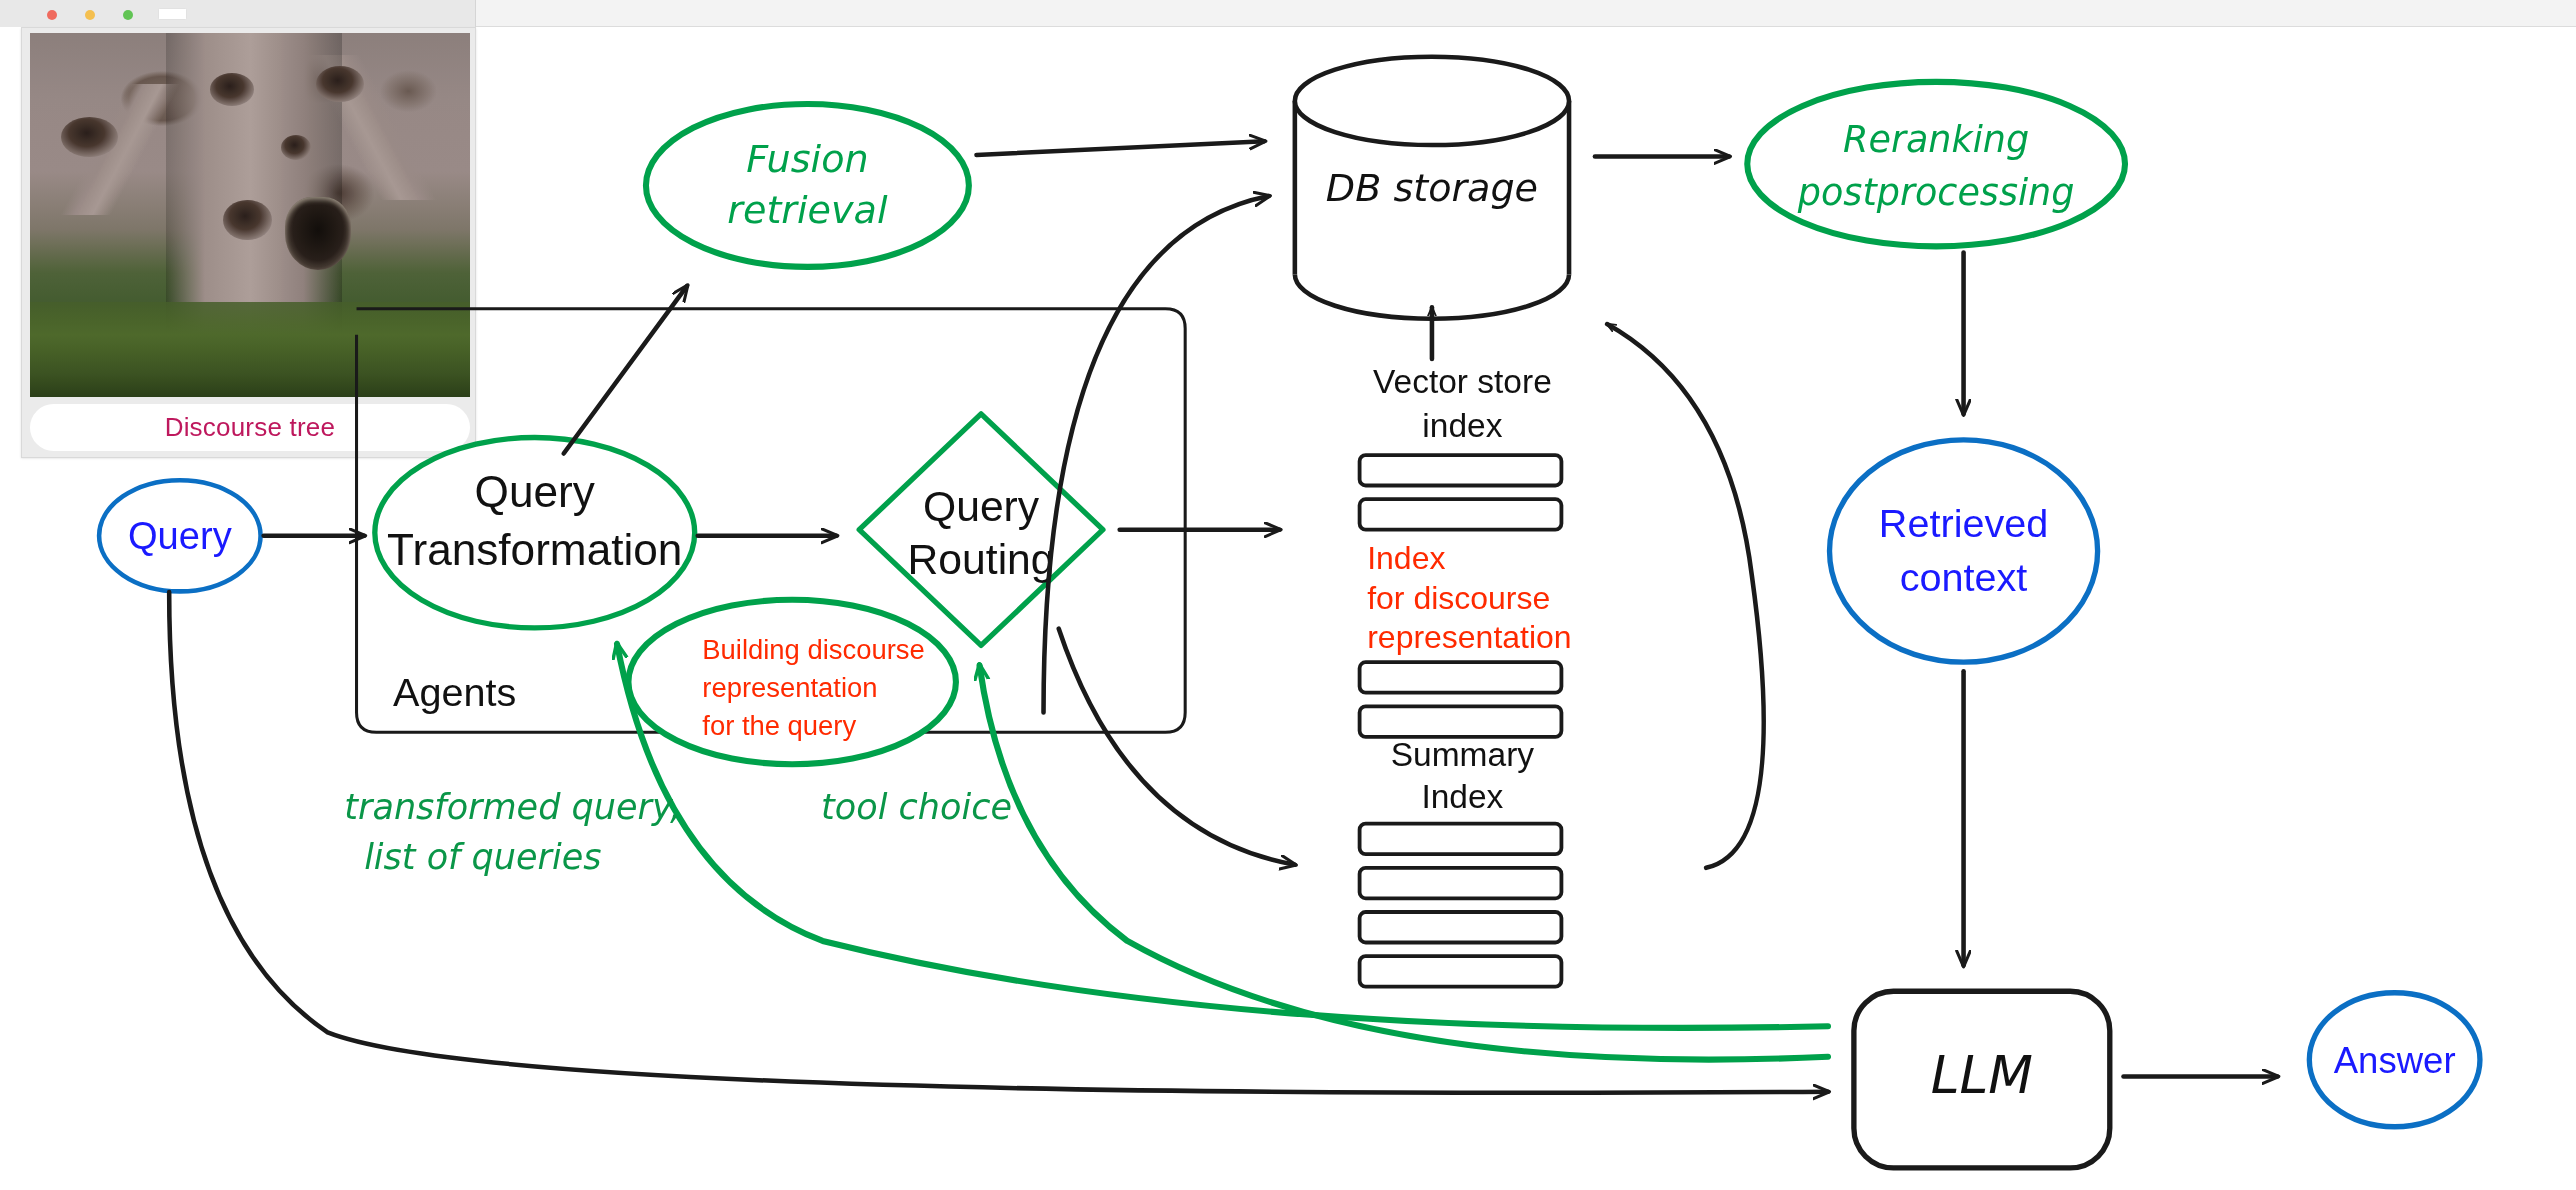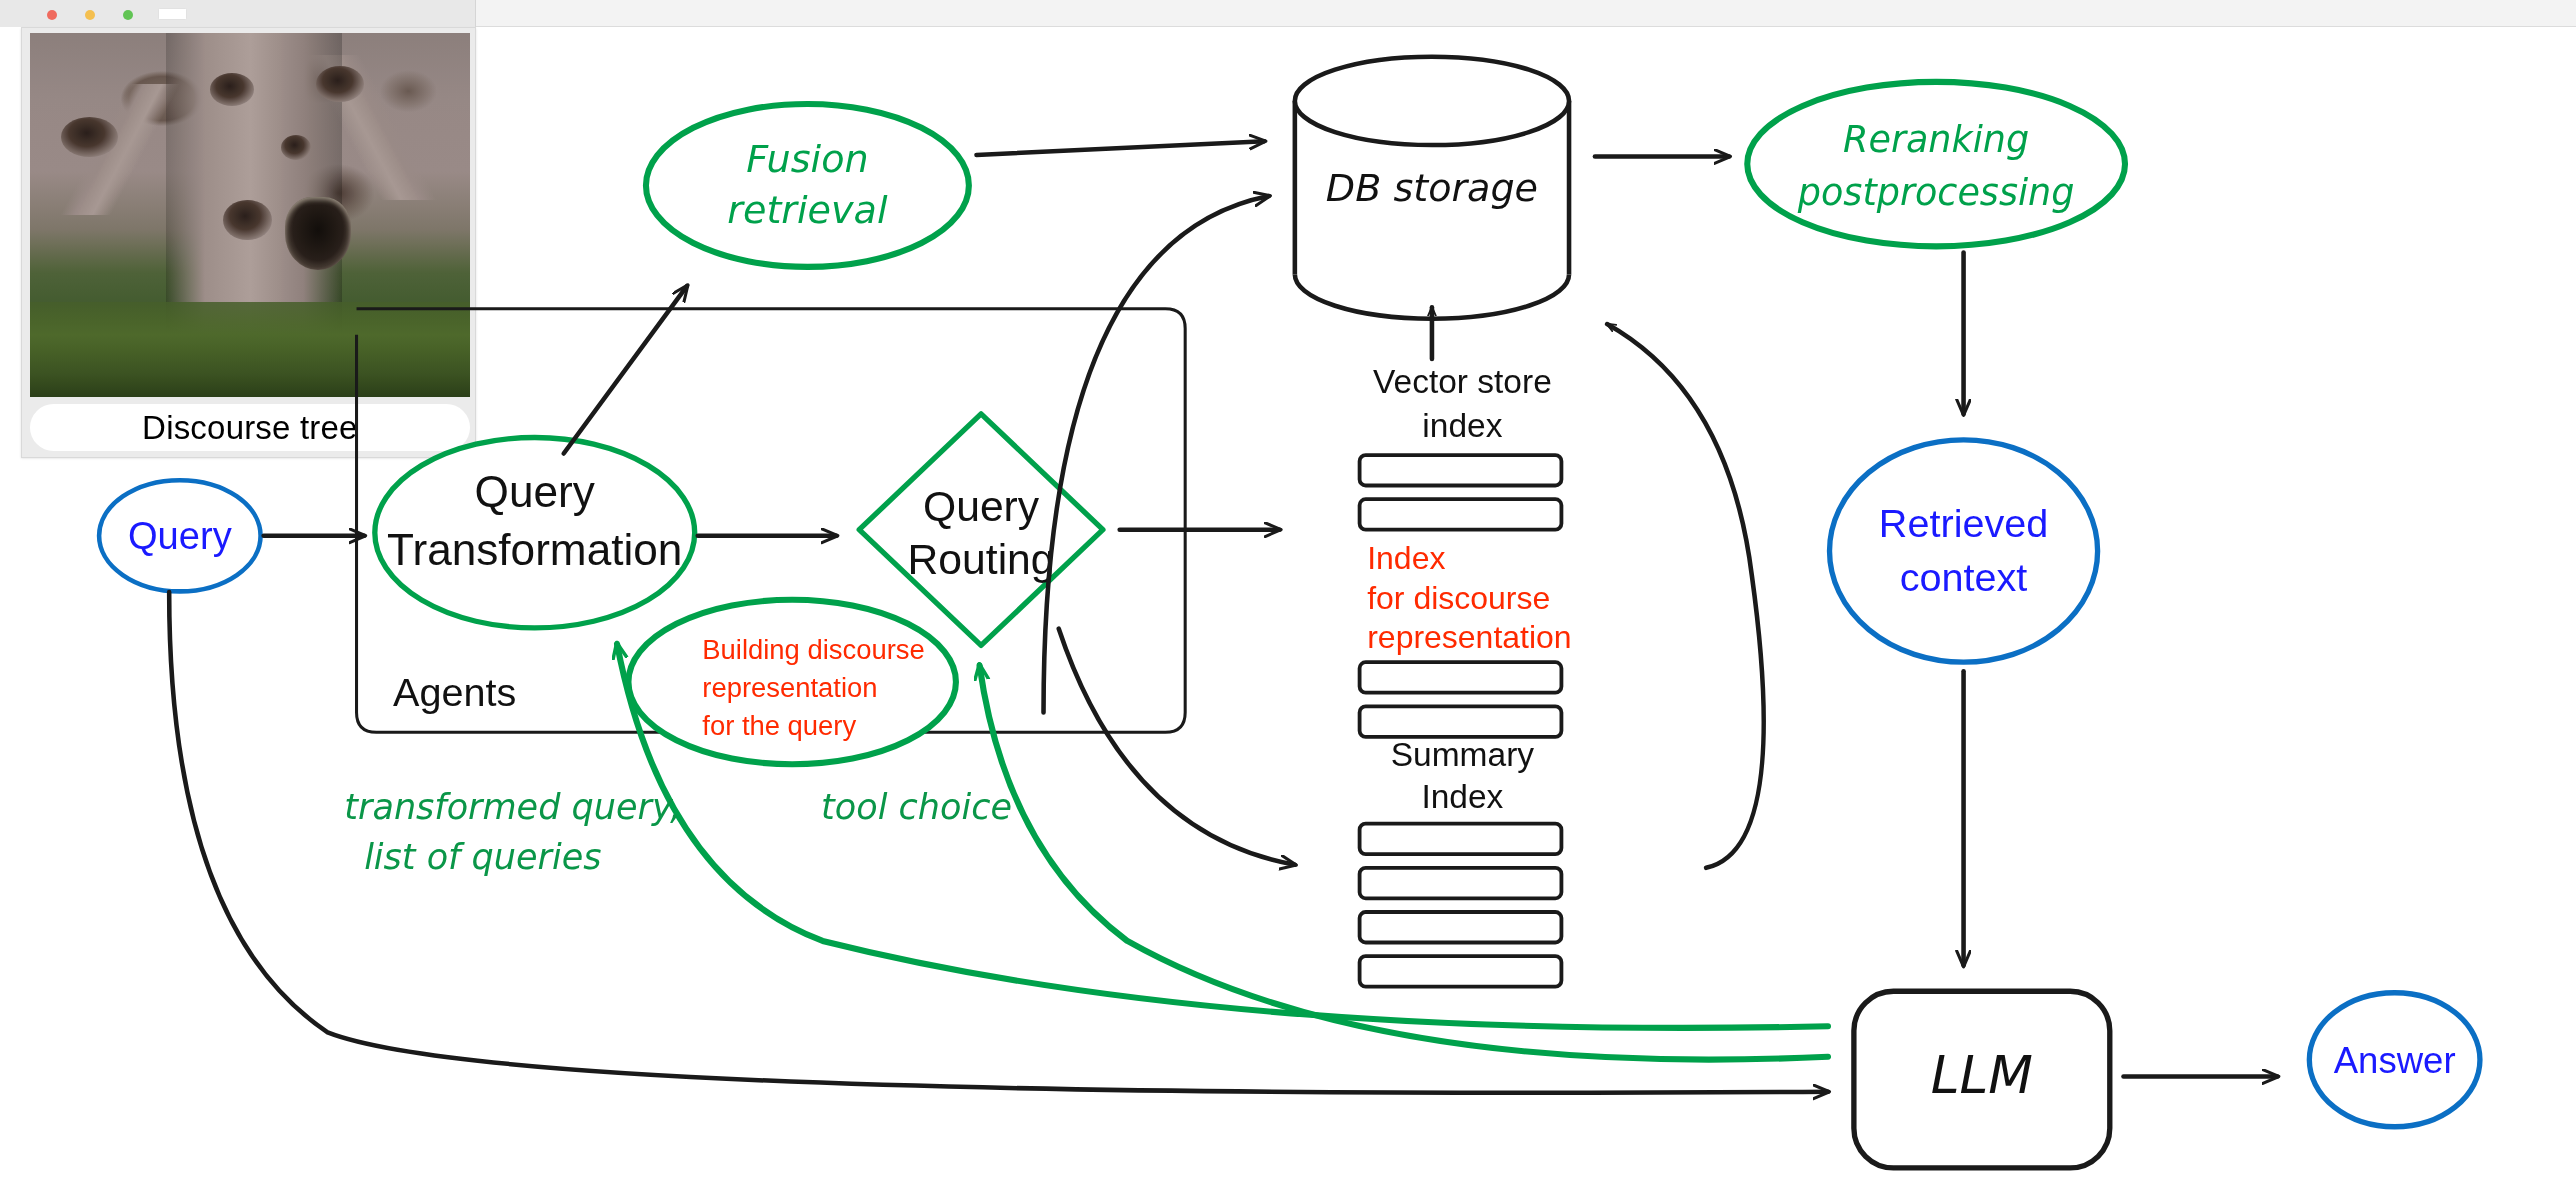--- a/index.html
+++ b/index.html
@@ -96,21 +96,21 @@
     background: linear-gradient(180deg, rgba(70,95,40,.85) 0%, #4e6a28 35%, #3c5520 75%, #2b4118 100%);
   }
   #photo-caption-strip {
     position: absolute; left: 7.6px; bottom: 6.1px;
     width: 440px; height: 47px;
     background: #ffffff;
     border-radius: 26px;
     display: flex; align-items: center; justify-content: center;
   }
   #photo-caption {
-    font-size: 33px; color: #000000; letter-spacing: 0.2px;
+    font-size: 26px; color: #be185d; letter-spacing: 0.2px;
     font-family: "Liberation Sans", sans-serif;
   }
 
   
   #canvas {
     position: absolute; left: 0; top: 27.4px;
     width: 2576px; height: 1163px;
   }
 
   

